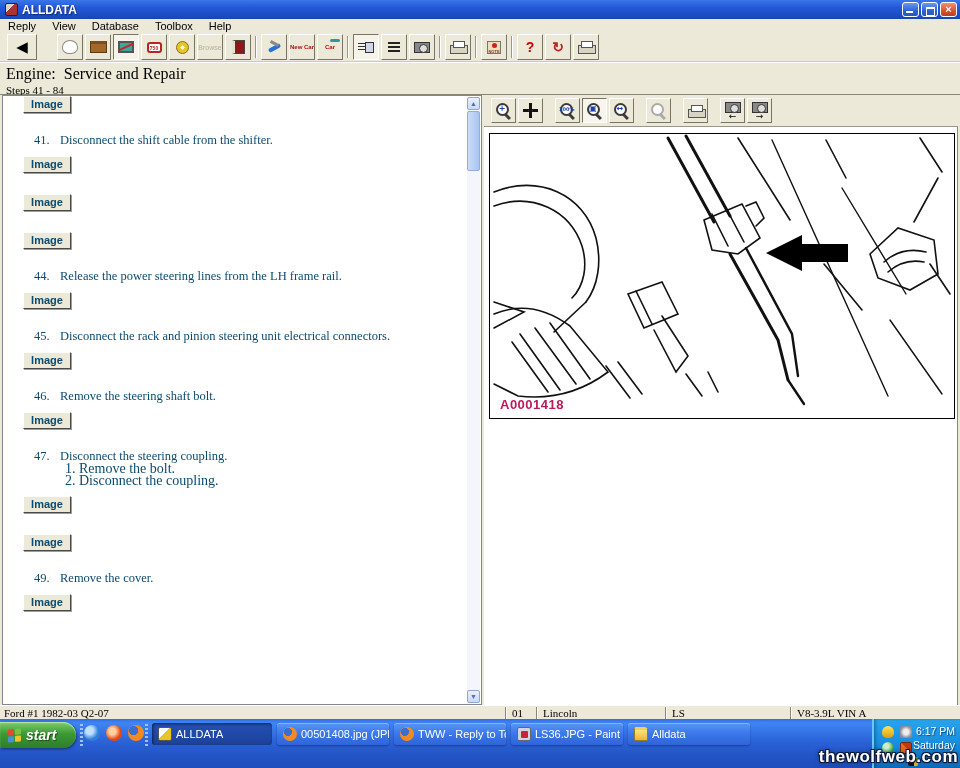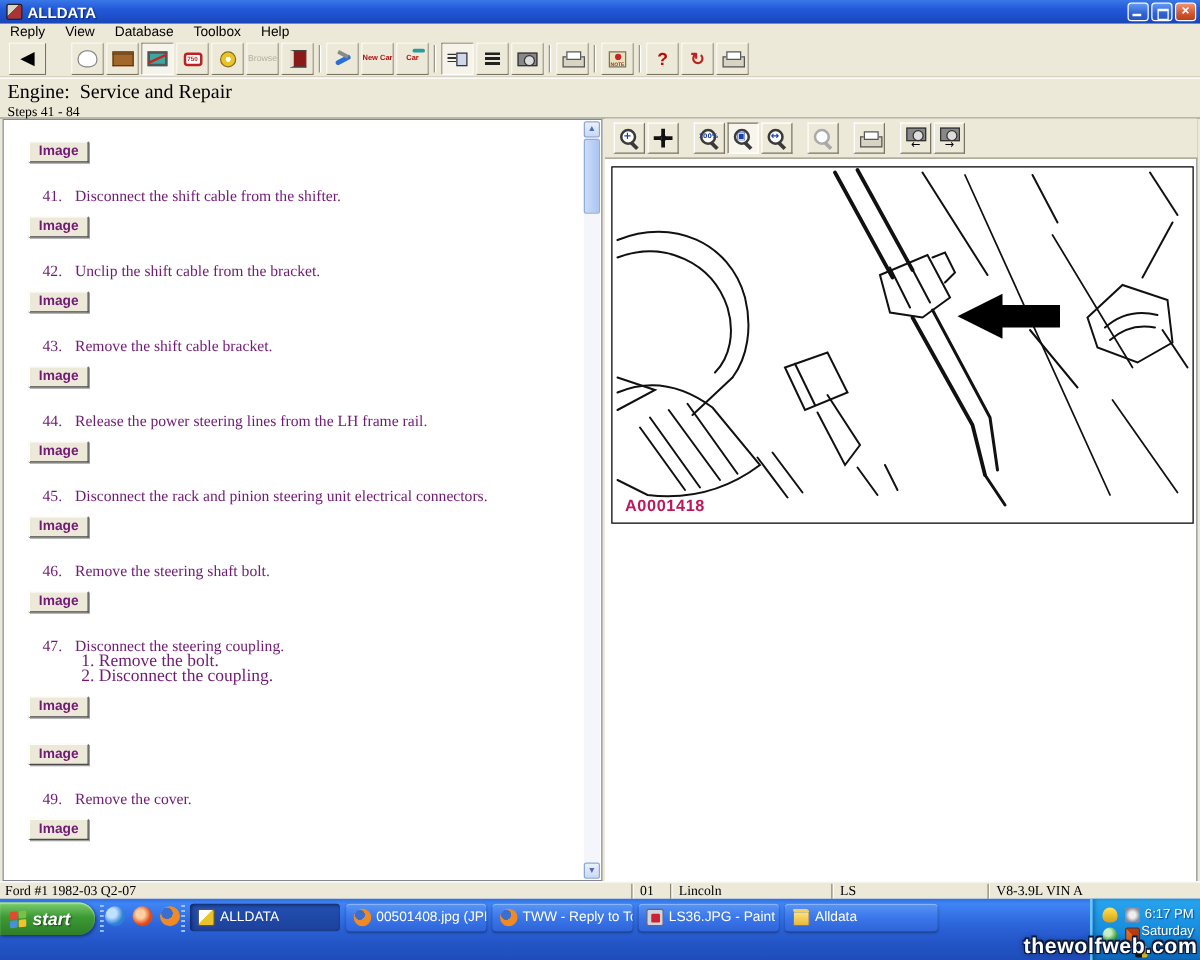--- a/index.html
+++ b/index.html
@@ -72,22 +72,22 @@
   #cheader { position:absolute; left:0; top:62px; width:960px; height:33px; background:#ECE9D8;
     border-top:1px solid #fff; border-bottom:1px solid #8a8675; padding:2px 0 0 6px;
     font-family:"Liberation Serif", serif; }
   #cheader .t1 { font-size:16px; color:#000; white-space:pre; }
   #cheader .t2 { font-size:11px; color:#000; margin-top:1px; }
 
   
   #content { position:absolute; left:0; top:95px; width:960px; height:610px; background:#ECE9D8; }
   #left-pane { position:absolute; left:2px; top:0; width:480px; height:610px; background:#fff;
     border:1px solid #828790; overflow:hidden; }
-  #steps-flow { position:absolute; left:0; top:0; right:14px; bottom:0; padding-top:17px;
-    font-family:"Liberation Serif", serif; font-size:12.5px; color:#701a75; overflow:hidden; }
+  #steps-flow { position:absolute; left:0; top:0; right:14px; bottom:0; 
+    font-family:"Liberation Serif", serif; font-size:12.5px; color:#0c4a6e; overflow:hidden; }
   .img-btn { display:block; width:48px; height:17px; margin:0 0 21px 20px;
     background:#ece9d8; text-align:center; font:bold 11px "Liberation Sans", sans-serif; line-height:15px;
     border:1px solid; border-color:#fff #4a4a4a #4a4a4a #fff; box-shadow:1px 1px 0 rgba(60,60,60,.5); }
   .step { margin:0 0 10px 31px; height:12px; line-height:12px; white-space:nowrap; }
   .step .n { display:inline-block; width:26px; }
   .step.has-sub { margin-bottom:0; }
   .sub { margin:1px 0 0 62px; height:11px; line-height:11px; font-size:14px; white-space:nowrap; }
   .sub .n { display:inline-block; width:14px; }
   .sub.last { margin-bottom:10px; }
 
@@ -257,23 +257,21 @@
   <div class="t2">Steps 41 - 84</div>
 </div>
 
 <div id="content">
 
   <div id="left-pane">
     <div id="steps-flow">
       <div class="img-btn">Image</div>
       <div class="step"><span class="n">41.</span><span>Disconnect the shift cable from the shifter.</span></div>
       <div class="img-btn">Image</div>
-      <div class="step"><span class="n">42.</span><span>Unclip the shift cable from the bracket.</span></div>
-      <div class="img-btn">Image</div>
-      <div class="step"><span class="n">43.</span><span>Remove the shift cable bracket.</span></div>
+      <div class="img-btn">Image</div>
       <div class="img-btn">Image</div>
       <div class="step"><span class="n">44.</span><span>Release the power steering lines from the LH frame rail.</span></div>
       <div class="img-btn">Image</div>
       <div class="step"><span class="n">45.</span><span>Disconnect the rack and pinion steering unit electrical connectors.</span></div>
       <div class="img-btn">Image</div>
       <div class="step"><span class="n">46.</span><span>Remove the steering shaft bolt.</span></div>
       <div class="img-btn">Image</div>
       <div class="step has-sub"><span class="n">47.</span><span>Disconnect the steering coupling.</span></div>
       <div class="sub"><span class="n">1.</span><span>Remove the bolt.</span></div>
       <div class="sub last"><span class="n">2.</span><span>Disconnect the coupling.</span></div>

